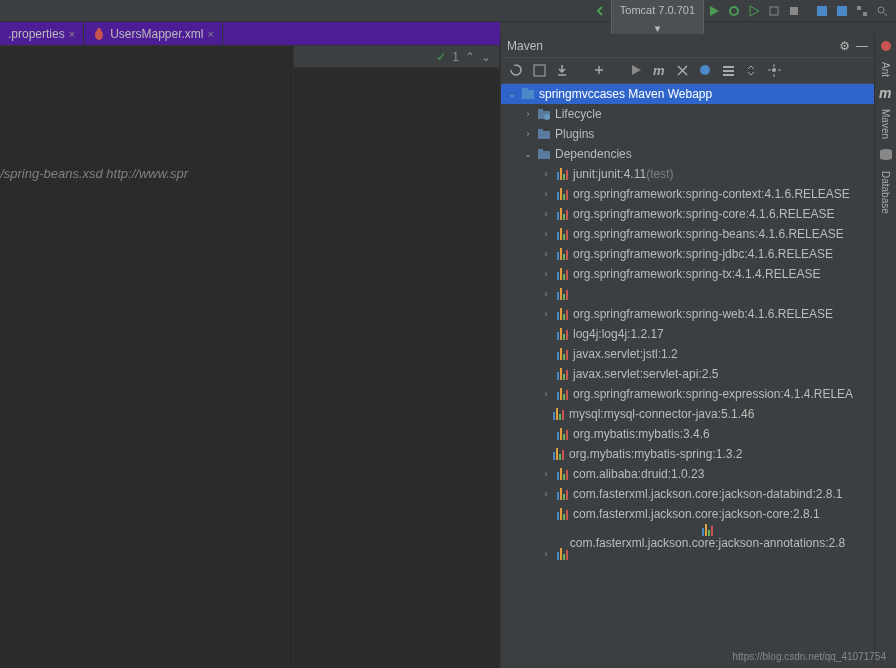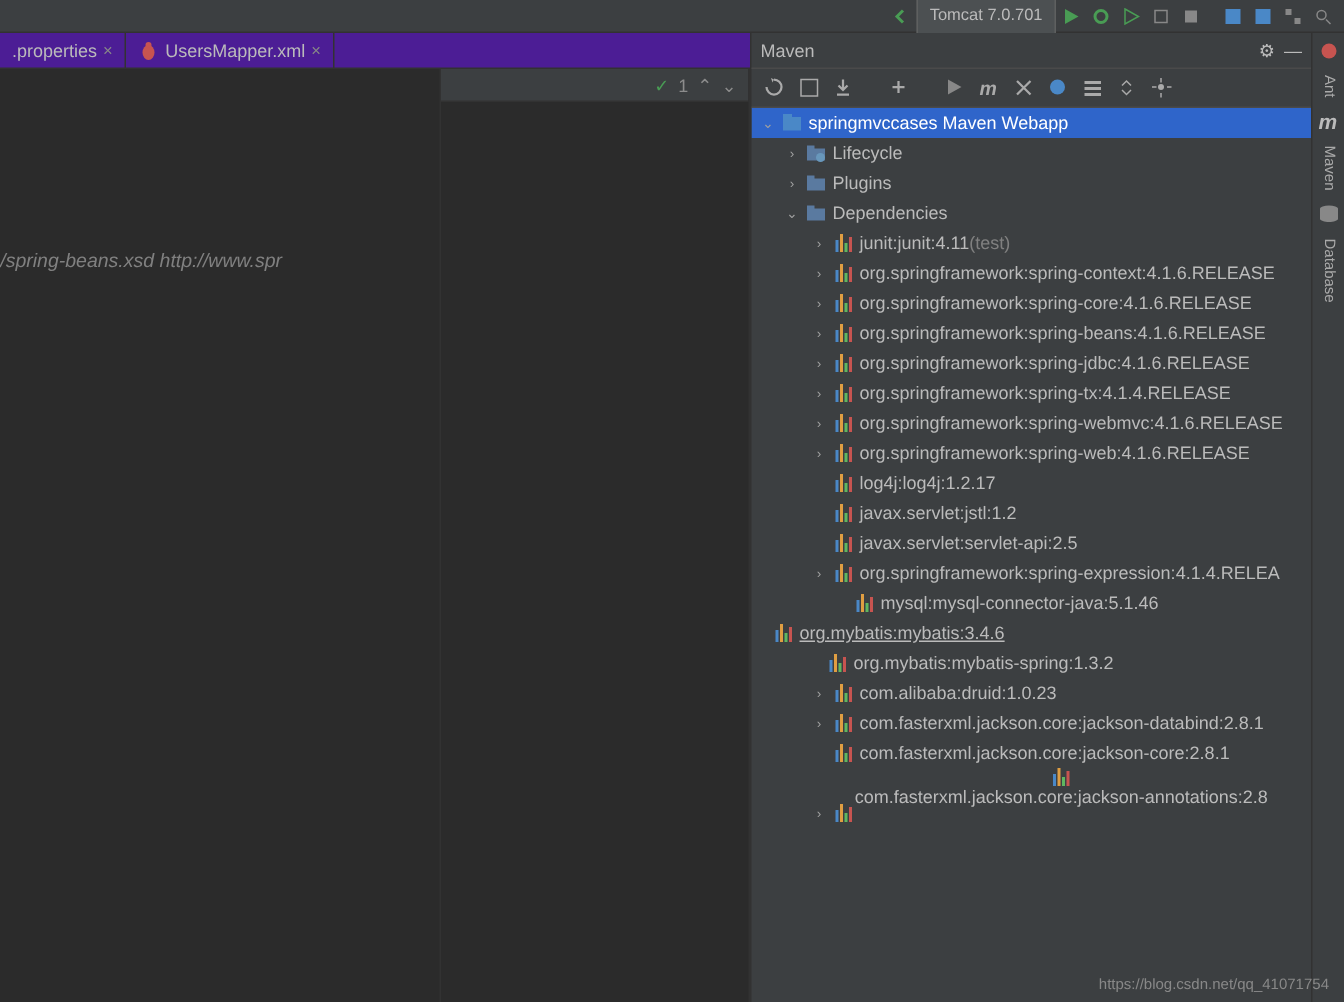--- a/index.html
+++ b/index.html
@@ -5,21 +5,21 @@
 * { margin:0; padding:0; box-sizing:border-box; font-family:'Segoe UI',Arial,sans-serif; }
 body { background:#3c3f41; color:#bbbbbb; font-size:12px; width:896px; height:668px; overflow:hidden; position:relative; }
 
 .top-toolbar { height:22px; background:#3c3f41; border-bottom:1px solid #323232; display:flex; align-items:center; padding:0 4px; }
 .top-toolbar .spacer { flex:1; }
 .combo { background:#4c5052; border:1px solid #5e6060; padding:2px 8px; display:flex; align-items:center; gap:6px; color:#bbb; font-size:11px;flex-direction:column; }
 .tb-icon { width:16px; height:16px; display:flex; align-items:center; justify-content:center; color:#aaa; cursor:pointer; margin:0 2px; }
 
 .main { display:flex; height:646px; }
 .left { width:500px; display:flex; flex-direction:column; position:relative; }
-.right { flex:1; display:flex; }
+.right { flex:1; display:flex;margin-top:12px; }
 
 .tabs { height:24px; background:#4c1d95; border-bottom:1px solid #323232; display:flex; align-items:center; }
 .tab { padding:0 8px; height:24px; display:flex; align-items:center; gap:4px; color:#bbb; font-size:12px; cursor:pointer; border-right:1px solid #323232;}
 .tab-close { color:#888; font-size:11px; }
 .tab-bug{ width:14px; height:14px; }
 
 .editor-split { flex:1; display:flex; }
 .ed-col { flex:1; border-right:1px solid #323232; background:#2b2b2b; position:relative; overflow:hidden; font-family:'Consolas','Courier New',monospace; font-size:13px; }
 .crumb-bar { height:22px; background:#3c3f41; border-bottom:1px solid #323232; display:flex; align-items:center; justify-content:flex-end; padding-right:8px; gap:6px; color:#8c8c8c; font-size:12px;}
 .crumb-bar .check{ color:#499c54; }
@@ -316,21 +316,20 @@
             <div class="node" style="padding-left: 40px;">
               <span class="arrow">›</span>
               <span class="ic">
                 <span class="lib-bars">
                   <span class="b1"></span>
                   <span class="b2"></span>
                   <span class="b3"></span>
                   <span class="b4"></span>
                 </span>
               </span>
-              <span>org.springframework:spring-webmvc:4.1.6.RELEASE</span>
             </div>
             <div class="node" style="padding-left: 40px;">
               <span class="arrow">›</span>
               <span class="ic">
                 <span class="lib-bars">
                   <span class="b1"></span>
                   <span class="b2"></span>
                   <span class="b3"></span>
                   <span class="b4"></span>
                 </span>
@@ -378,33 +377,33 @@
               <span class="ic">
                 <span class="lib-bars">
                   <span class="b1"></span>
                   <span class="b2"></span>
                   <span class="b3"></span>
                   <span class="b4"></span>
                 </span>
               </span>
               <span>org.springframework:spring-expression:4.1.4.RELEA</span>
             </div>
-            <div class="node" style="padding-left: 54px;">
+            <div class="node" style="padding-left: 36px;">
               <span class="arrow"></span>
               <span class="ic">
                 <span class="lib-bars">
                   <span class="b1"></span>
                   <span class="b2"></span>
                   <span class="b3"></span>
                   <span class="b4"></span>
                 </span>
               </span>
               <span>mysql:mysql-connector-java:5.1.46</span>
             </div>
-            <div class="node" style=" text-decoration: underline;">
+            <div class="node" style="padding-left: 40px;">
               <span class="arrow"></span>
               <span class="ic">
                 <span class="lib-bars">
                   <span class="b1"></span>
                   <span class="b2"></span>
                   <span class="b3"></span>
                   <span class="b4"></span>
                 </span>
               </span>
               <span>org.mybatis:mybatis:3.4.6</span>

